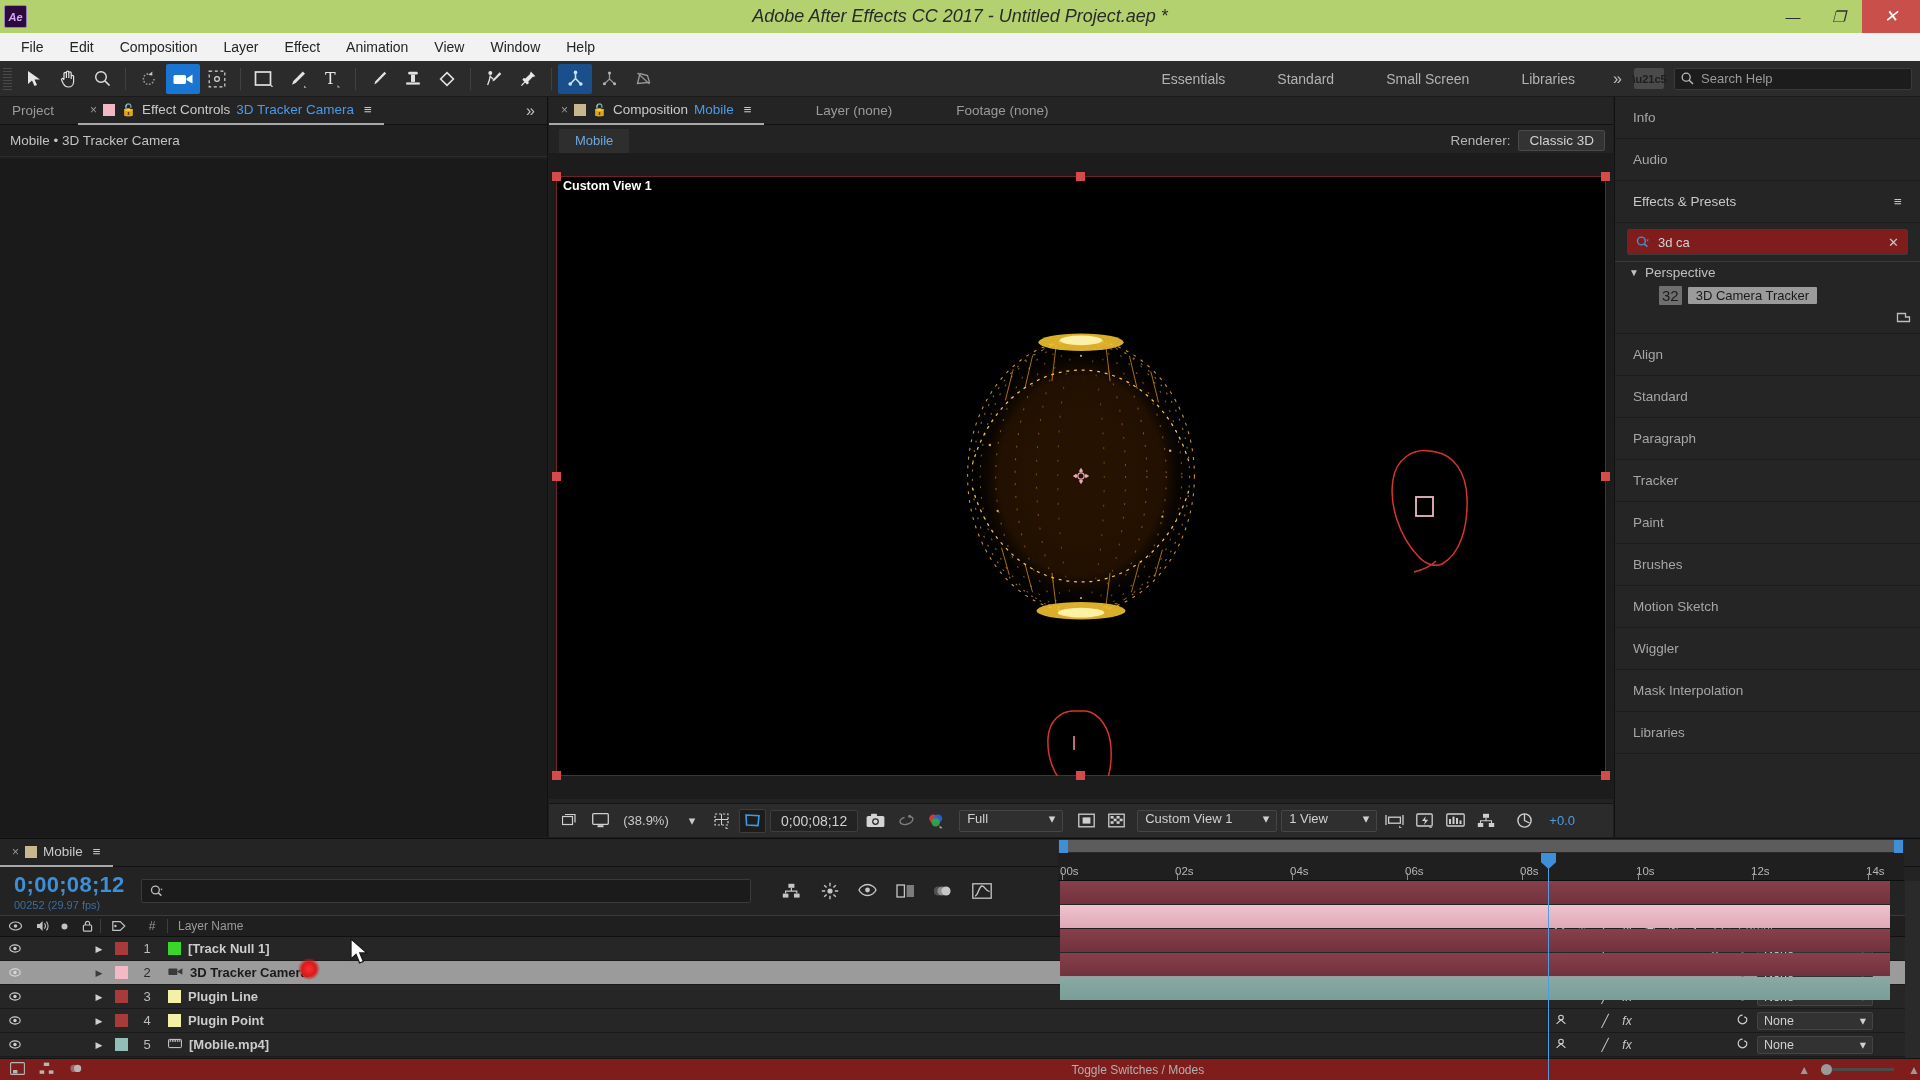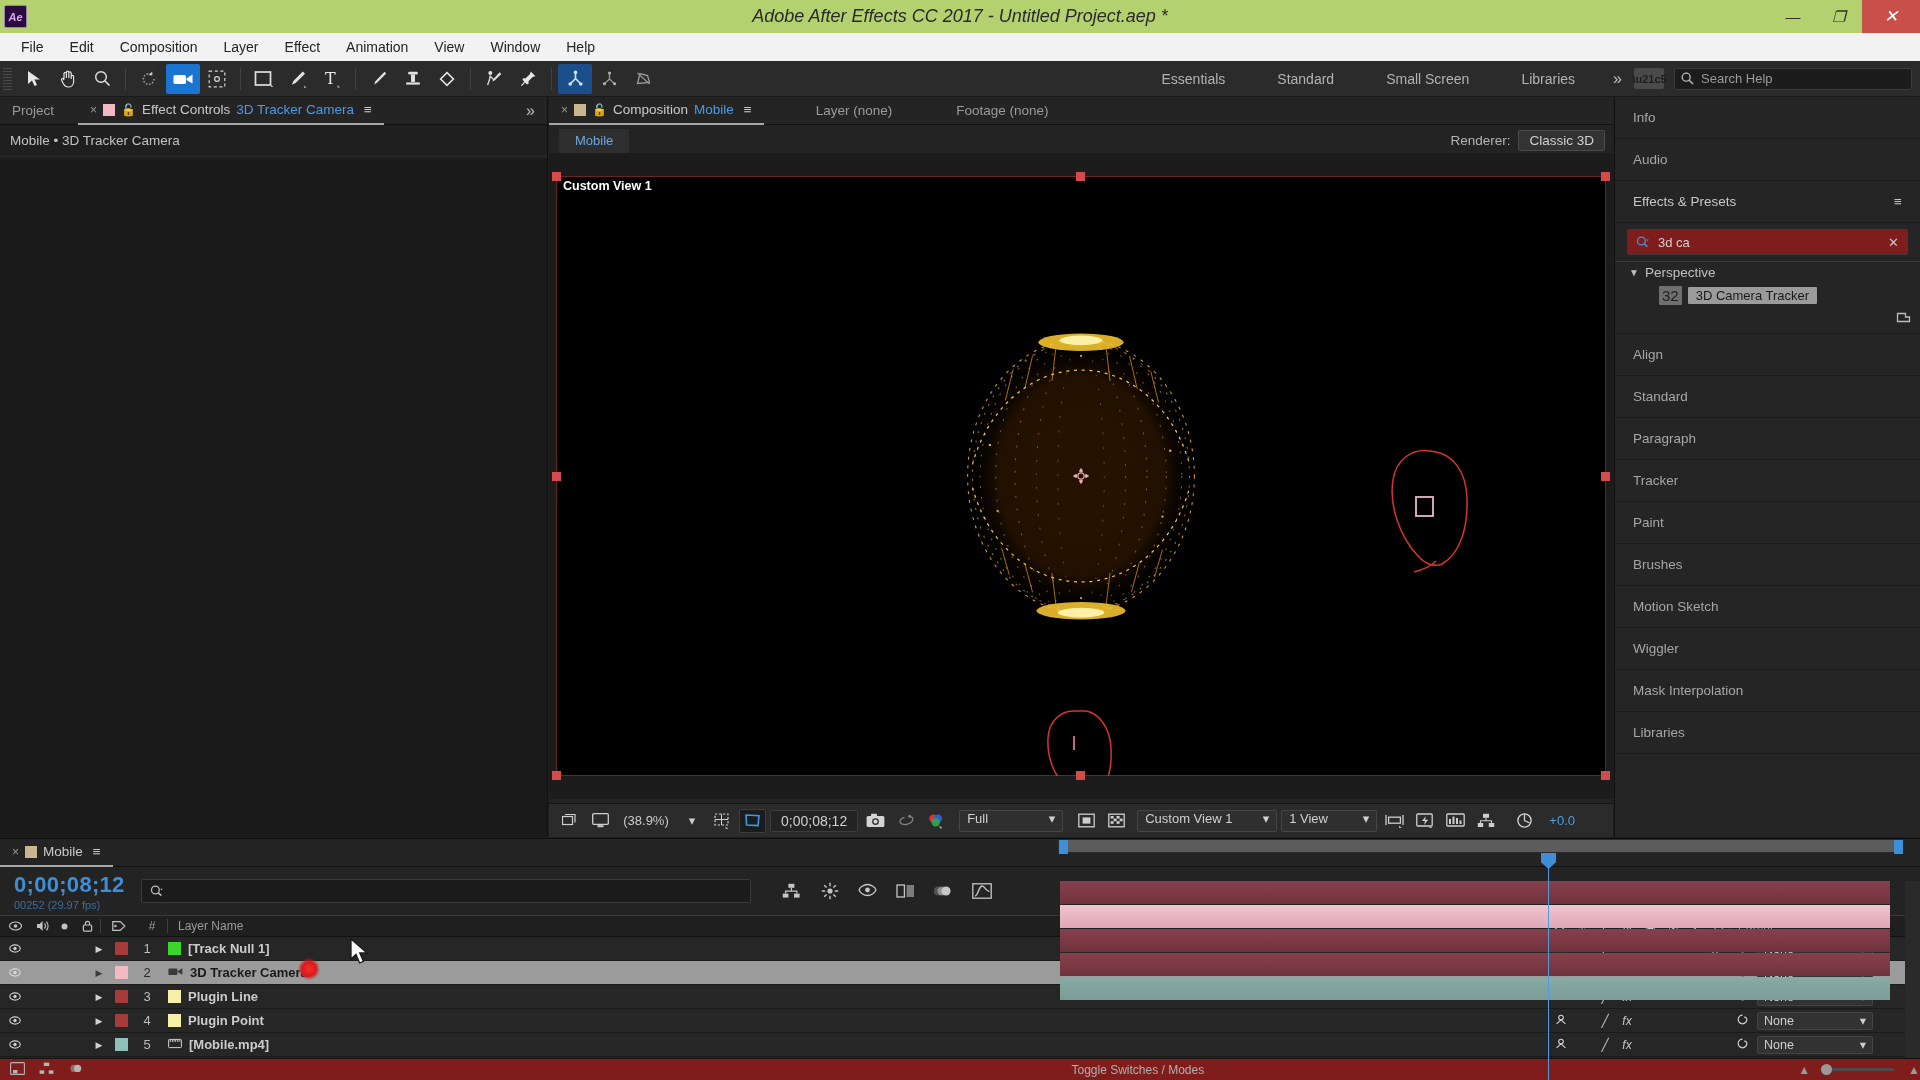--- a/index.html
+++ b/index.html
@@ -1021,20 +1021,38 @@
           </span>
         </div>
       </div>
     </div>
 
     <div class="tlgraph">
       <div class="workarea">
         <div class="wa-cap" style="left:0"></div>
         <div class="wa-cap" style="right:0"></div>
       </div>
+      <div class="ruler">
+        <span class="tick" style="left:2px">00s</span>
+        <span class="tickm" style="left:4px"></span>
+        <span class="tick" style="left:117px">02s</span>
+        <span class="tickm" style="left:119px"></span>
+        <span class="tick" style="left:232px">04s</span>
+        <span class="tickm" style="left:234px"></span>
+        <span class="tick" style="left:347px">06s</span>
+        <span class="tickm" style="left:349px"></span>
+        <span class="tick" style="left:462px">08s</span>
+        <span class="tickm" style="left:464px"></span>
+        <span class="tick" style="left:578px">10s</span>
+        <span class="tickm" style="left:580px"></span>
+        <span class="tick" style="left:693px">12s</span>
+        <span class="tickm" style="left:695px"></span>
+        <span class="tick" style="left:808px">14s</span>
+        <span class="tickm" style="left:810px"></span>
+      </div>
       <div class="playhead" style="left:490px">
         <div class="ph-head"></div>
       </div>
       <div class="bars">
         <div class="bar" style="top:0px;  background:linear-gradient(#86404b,#71323d)"></div>
         <div class="bar" style="top:24px; background:linear-gradient(#f0c3ce,#e0a8b8)"></div>
         <div class="bar" style="top:48px; background:linear-gradient(#86404b,#71323d)"></div>
         <div class="bar" style="top:72px; background:linear-gradient(#86404b,#71323d)"></div>
         <div class="bar" style="top:96px; background:linear-gradient(#88aaa4,#7a9d97)"></div>
       </div>

